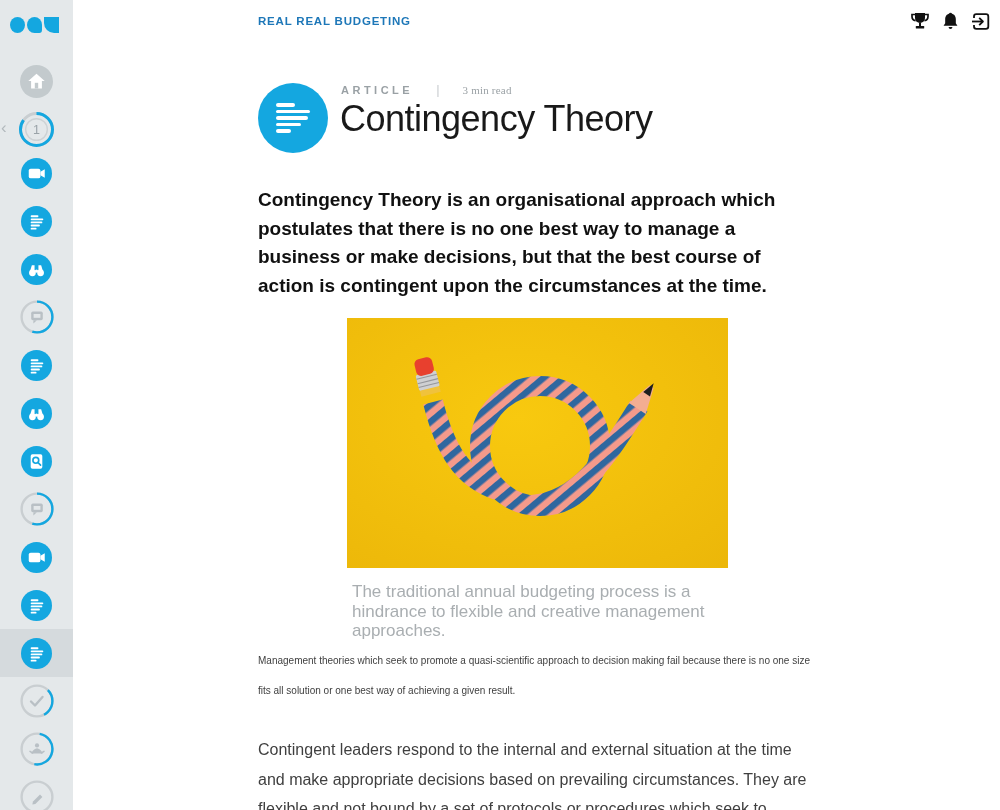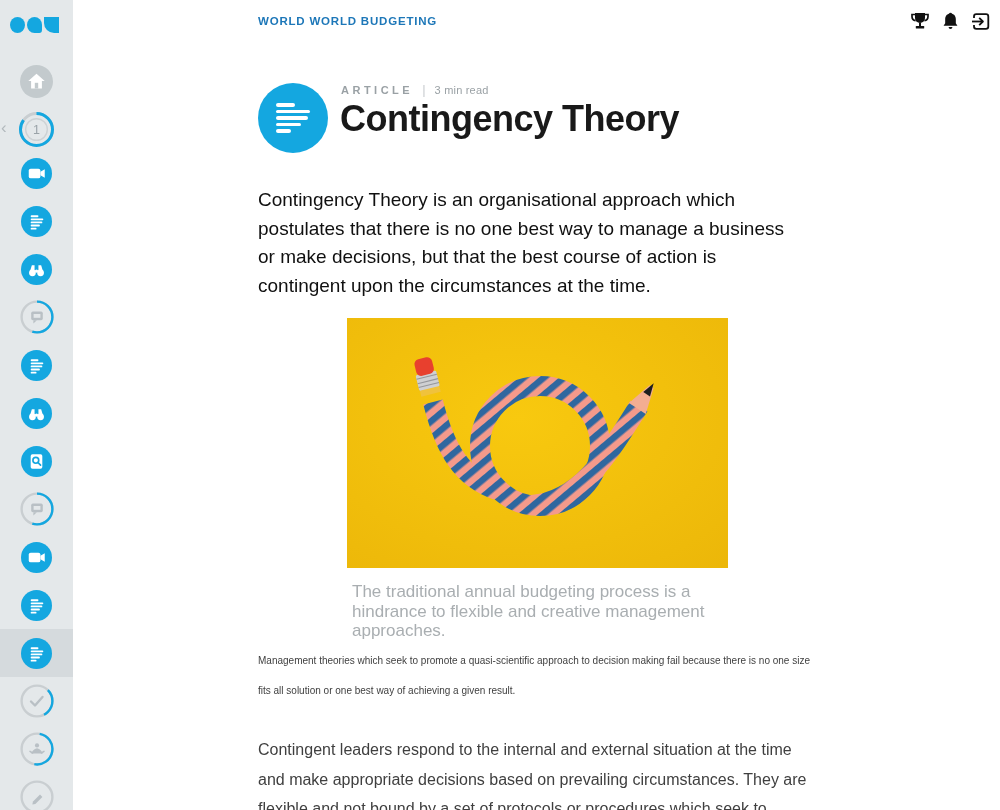--- a/index.html
+++ b/index.html
@@ -22,28 +22,28 @@
   .course-title{position:absolute;left:258px;top:15px;font-size:11.5px;font-weight:bold;
         letter-spacing:.8px;color:#1d77b8;cursor:pointer;}
   .top-icons{position:absolute;right:9px;top:11px;display:flex;gap:11px;align-items:center;}
   .top-icons svg{display:block;cursor:pointer;}
 
   
   .article{position:absolute;left:258px;top:75px;width:556px;}
   .art-icon{position:absolute;left:0;top:8px;width:70px;height:70px;border-radius:50%;
         background:#14a7e0;display:flex;flex-direction:column;justify-content:center;gap:3px;padding-left:18px;box-sizing:border-box;}
   .art-icon i{display:block;height:3.5px;border-radius:2px;background:#fff;}
-  .meta{position:absolute;left:83px;top:7px;font-size:11px;color:#9aa1a5;display:flex;align-items:center;gap:9px;}
+  .meta{position:absolute;left:83px;top:7px;font-size:11px;color:#9aa1a5;display:flex;align-items:center;gap:23px;}
   .kicker{letter-spacing:3.5px;font-weight:bold;color:#9aa1a5;}
   .meta .sep{color:#c9cdd0;font-size:13px;}
-  .read{letter-spacing:.2px;}
-  .title{position:absolute;left:82px;top:22px;font-size:36px;line-height:44px;font-weight:bold;
+  .read{letter-spacing:.2px;font-family:Liberation Serif, serif;}
+  .title{position:absolute;left:82px;top:22px;font-size:36px;line-height:44px;font-weight:normal;
         color:#191919;letter-spacing:-.5px;white-space:nowrap;}
   .intro{position:absolute;left:0;top:111px;width:548px;font-size:19px;line-height:28.7px;
-        font-weight:normal;color:#101010;}
+        font-weight:bold;color:#101010;}
   figure.art-img{position:absolute;left:89px;top:243px;width:381px;height:250px;margin:0;}
   .caption{position:absolute;left:94px;top:507px;width:356px;font-size:17px;line-height:19.5px;color:#a9aeb1;}
   .p1{position:absolute;left:0;top:571px;width:556px;font-size:10px;line-height:29.5px;color:#3f3f3f;}
   .p2{position:absolute;left:0;top:660px;width:556px;font-size:16px;line-height:29.5px;color:#3f3f3f;}
 </style>
 </head>
 <body>
 
 <div class="page">
 
@@ -208,21 +208,21 @@
     </div>
 
     <div class="sb-item" style="top:773px">
       <svg width="34" height="34" viewBox="0 0 34 34">
         <circle cx="17" cy="17" r="15.4" fill="none" stroke="#c9ced1" stroke-width="2.4"></circle>
         <path d="M13 21.5l7-7 2.4 2.4-7 7-3.1.7z" fill="#b9c0c5"></path>
       </svg>
     </div>
   </div>
 
-  <div class="course-title">WORLD WORLD BUDGETING</div>
+  <div class="course-title">REAL REAL BUDGETING</div>
 
   <div class="top-icons">
     <svg width="20" height="21" viewBox="0 0 20 21">
       <path d="M5 2h10v5a5 5 0 0 1-10 0z" fill="#111"></path>
       <path d="M15 3.5h3v2c0 2.2-1.6 3.8-3.6 4.1M5 3.5H2v2c0 2.2 1.6 3.8 3.6 4.1" fill="none" stroke="#111" stroke-width="1.7"></path>
       <rect x="9" y="11.8" width="2" height="3.4" fill="#111"></rect>
       <rect x="5.8" y="15" width="8.4" height="2.4" rx=".5" fill="#111"></rect>
     </svg>
     <svg width="19" height="21" viewBox="0 0 20 21">
       <path d="M10 2.2c-3.4 0-5.6 2.5-5.6 6v4.2L2.7 15h14.6l-1.7-2.6V8.2c0-3.5-2.2-6-5.6-6z" fill="#111"></path>

